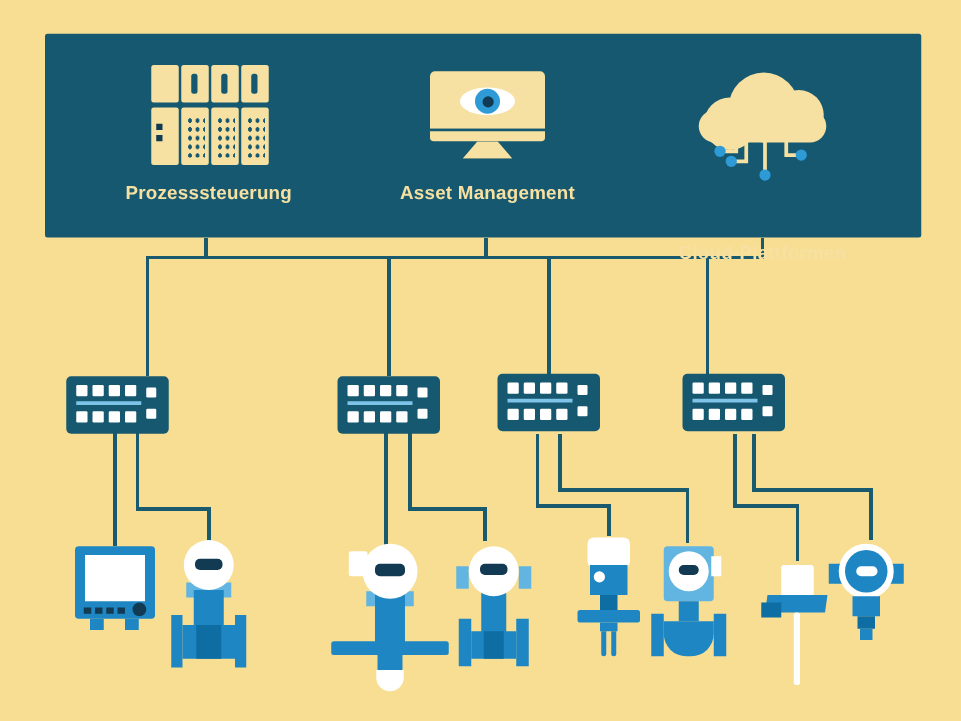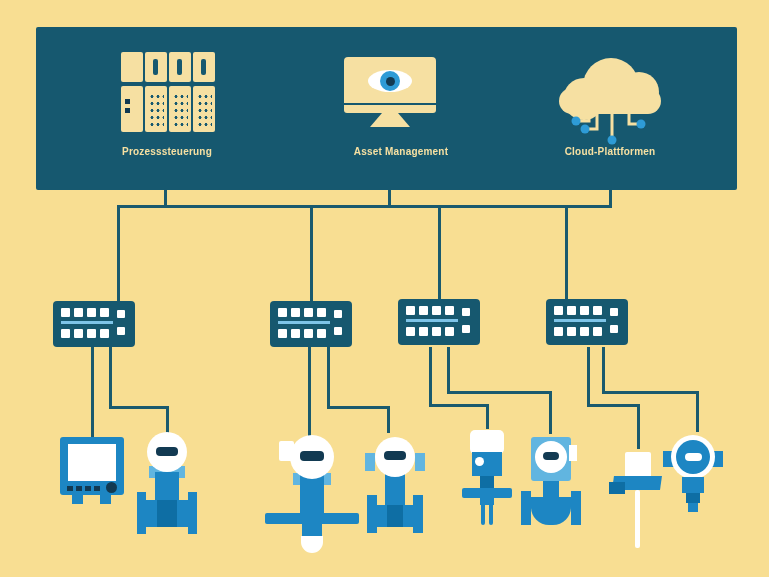--- a/index.html
+++ b/index.html
@@ -16,21 +16,21 @@
   .db{background:var(--device-dark-blue);}
   .lb{background:var(--device-light-blue);}
   .w{background:var(--white);}
   .nv{background:var(--navy);}
   .cr{background:var(--cream);}
   .circle{border-radius:50%;}
   #connectors{position:absolute;left:0;top:0;width:769px;height:577px;}
   .wire{stroke:var(--line-teal);stroke-width:3;fill:none;shape-rendering:crispEdges;}
   #header-bar{position:absolute;left:36px;top:27px;width:701px;height:163px;background:var(--panel-teal);border-radius:2px;}
   .hdr-label{position:absolute;top:146px;transform:translateX(-50%);color:var(--cream);
-    font-size:10px;font-weight:bold;white-space:nowrap;letter-spacing:.2px;}
+    font-size:15px;font-weight:bold;white-space:nowrap;letter-spacing:.2px;}
   .apl-switch{position:absolute;width:82px;height:46px;background:var(--panel-teal);border-radius:4px;}
   .sw-sq{position:absolute;width:9px;height:9px;background:var(--white);border-radius:1px;}
   .sw-sq2{position:absolute;width:8px;height:8px;background:var(--white);border-radius:1px;}
   .sw-line{position:absolute;left:8px;top:20px;width:52px;height:3px;background:#7EC4E8;}
   #apl-label{position:absolute;left:143px;top:315px;font-size:15px;font-weight:bold;color:var(--label-dark);white-space:nowrap;}
   .cloud-trace{stroke:var(--cream);stroke-width:3;fill:none;}
   .cloud-dot{fill:var(--dot-blue);}
   .plc-top{position:absolute;top:0;width:22px;height:30px;background:var(--cream);border-radius:2px;}
   .plc-bot{position:absolute;top:34px;width:22px;height:46px;background:var(--cream);border-radius:2px;}
   .plc-slot{position:absolute;left:8px;top:7px;width:5px;height:16px;background:var(--panel-teal);border-radius:2px;}
@@ -109,22 +109,22 @@
       <path class="cloud-trace" d="M42,0 L42,17 L33,17"></path>
       <circle class="cloud-dot" cx="30" cy="17" r="4.5"></circle>
       <path class="cloud-trace" d="M57,0 L57,25"></path>
       <circle class="cloud-dot" cx="57" cy="28" r="4.5"></circle>
       <path class="cloud-trace" d="M74,0 L74,12 L83,12"></path>
       <circle class="cloud-dot" cx="86" cy="12" r="4.5"></circle>
     </svg>
   </div>
 
   <div class="hdr-label" style="left:167px;">Prozesssteuerung</div>
-  <div class="hdr-label" style="left:401px;">Asset Management</div>
-  <div class="hdr-label" style="left:610px;">Cloud-Plattformen</div>
+  <div class="hdr-label" style="left:390px;">Asset Management</div>
+  <div class="hdr-label" style="left:610px;margin-top:48px;">Cloud-Plattformen</div>
 
   <div class="apl-switch" style="left:53px;top:301px;">
     <div class="sw-sq" style="left:8px;top:7px;"></div>
       <div class="sw-sq" style="left:21px;top:7px;"></div>
       <div class="sw-sq" style="left:34px;top:7px;"></div>
       <div class="sw-sq" style="left:47px;top:7px;"></div>
     <div class="sw-line"></div>
     <div class="sw-sq" style="left:8px;top:28px;"></div>
       <div class="sw-sq" style="left:21px;top:28px;"></div>
       <div class="sw-sq" style="left:34px;top:28px;"></div>

